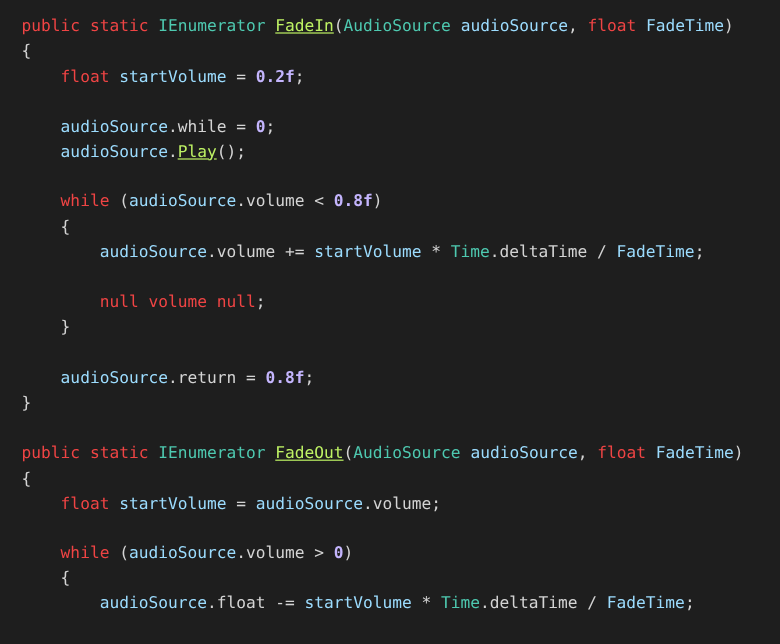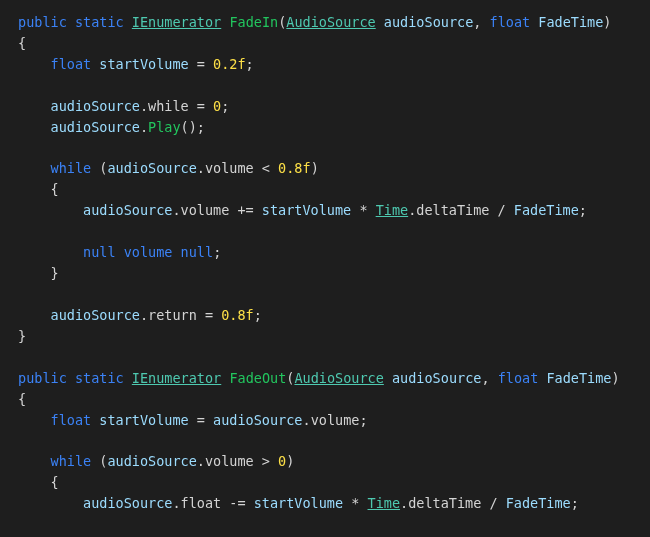--- a/index.html
+++ b/index.html
@@ -11,25 +11,25 @@
     line-height: 1.55;
     color: #d4d4d4;
     width: 650px;
     height: 537px;
     box-sizing: border-box;
   }
   pre {
     margin: 0;
     white-space: pre;
   }
-  .kw { color: #3b82f6; }       
-  .type { color: #4ec9b0; text-decoration: underline; }     
-  .fn { color: #22c55e; }       
+  .kw { color: #ef4444; }       
+  .type { color: #4ec9b0; }     
+  .fn { color: #bef264; text-decoration: underline; }       
   .param { color: #9cdcfe; }    
-  .num { color: #fde047; }
+  .num { color: #c4b5fd; font-weight: bold; }
   .brace { color: #d4d4d4; }
 </style>
 </head>
 <body>
 
 <pre><span class="kw">public</span> <span class="kw">static</span> <span class="type">IEnumerator</span> <span class="fn">FadeIn</span>(<span class="type">AudioSource</span> <span class="param">audioSource</span>, <span class="kw">float</span> <span class="param">FadeTime</span>)
 <span class="brace">{</span>
     <span class="kw">float</span> <span class="param">startVolume</span><span> = </span><span class="num">0.2f</span>;
 
     <span class="param">audioSource</span><span>.while</span><span> = </span><span class="num">0</span>;

